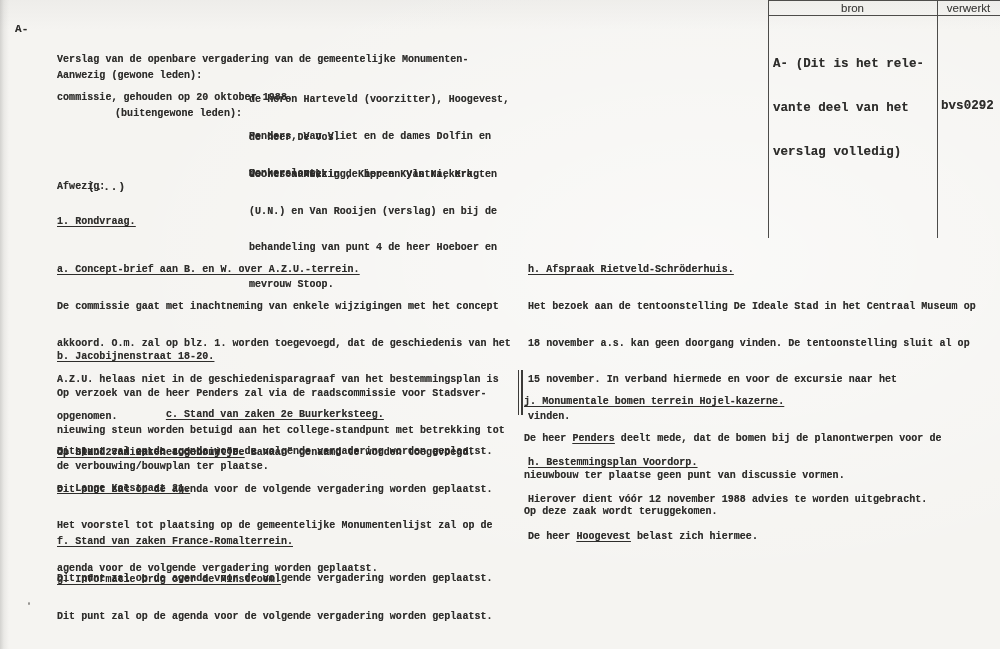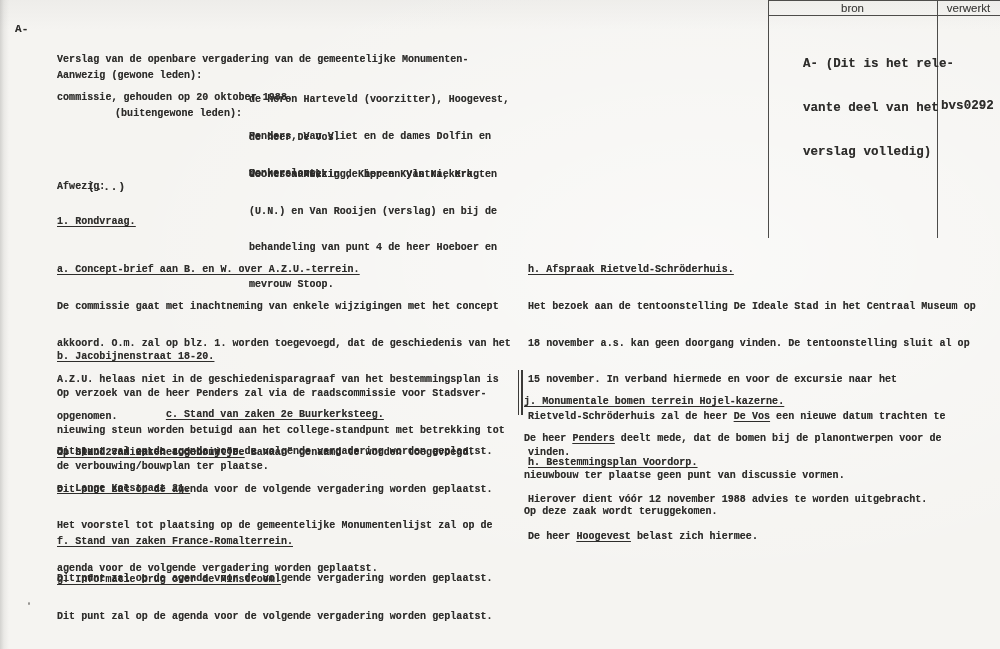--- a/index.html
+++ b/index.html
@@ -29,21 +29,21 @@
   .u{ text-decoration:underline; text-underline-offset:2px; text-decoration-thickness:1px; }
   .gap-line{ margin-top:6px; }
   .hline{ position:absolute; height:1px; background:#4d4c4a; }
   .vline{ position:absolute; width:1px; background:#4d4c4a; }
   .formlabel{
     position:absolute;
     font-family:"Liberation Sans","DejaVu Sans",sans-serif;
     font-size:11.5px; color:#3f3e3c; text-align:center;
     text-shadow:0 0 0.5px rgba(63,62,60,0.4);
   }
-  .note{ font-size:12.5px; line-height:14.6px;margin-left:30px; }
+  .note{ font-size:12.5px; line-height:14.6px; }
   .code{ font-size:12.5px; }
   .marker{ font-size:11px; }
   .ellip{ font-size:11px; letter-spacing:1px; }
   .changebar{ position:absolute; width:5px; }
   .changebar:before,.changebar:after{
     content:""; position:absolute; top:0; bottom:0; width:1.4px; background:#3c3b39;
   }
   .changebar:before{ left:0; }
   .changebar:after{ left:3.4px; }
   .speck{ position:absolute; width:2px; height:3px; background:rgba(60,59,57,0.55); border-radius:50%; }
@@ -134,21 +134,20 @@
   <div class="tw" style="left:57px;top:550px;">
     <div class="heading">g. Informatie brug over de Minstroom.</div>
     <div>Dit punt zal op de agenda voor de volgende vergadering worden geplaatst.</div>
   </div>
 
   <div class="tw" style="left:528px;top:240px;">
     <div class="heading">h. Afspraak Rietveld-Schröderhuis.</div>
     <div>Het bezoek aan de tentoonstelling De Ideale Stad in het Centraal Museum op</div>
     <div>18 november a.s. kan geen doorgang vinden. De tentoonstelling sluit al op</div>
     <div>15 november. In verband hiermede en voor de excursie naar het</div>
-    <div><span>Rietveld-Schröderhuis zal de heer </span><span class="u">De Vos</span><span> een nieuwe datum trachten te</span></div>
     <div>vinden.</div>
   </div>
 
 
   <div class="changebar" style="left:518px;top:370px;height:45px;"></div>
 
   <div class="tw" style="left:524px;top:372px;">
     <div class="heading">j. Monumentale bomen terrein Hojel-kazerne.</div>
     <div><span>De heer </span><span class="u">Penders</span><span> deelt mede, dat de bomen bij de planontwerpen voor de</span></div>
     <div>nieuwbouw ter plaatse geen punt van discussie vormen.</div>

